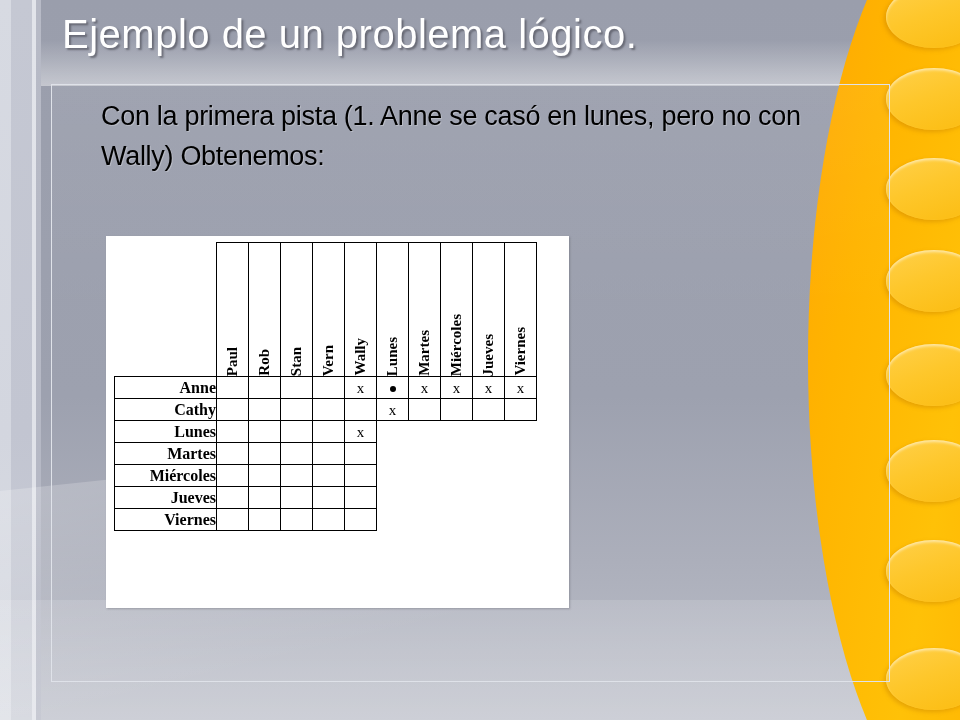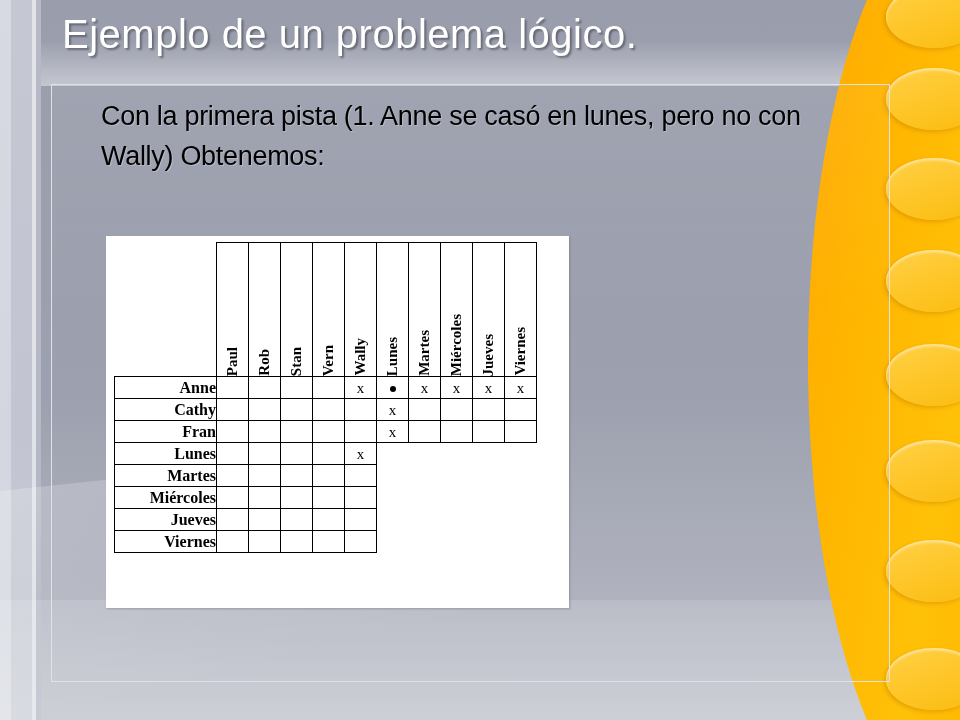--- a/index.html
+++ b/index.html
@@ -324,33 +324,20 @@
               <td class="c-cell mark"></td>
               <td class="c-cell mark"></td>
               <td class="c-cell mark"></td>
               <td class="c-cell mark">x</td>
               <td class="c-cell mark"></td>
               <td class="c-cell mark"></td>
               <td class="c-cell mark"></td>
               <td class="c-cell mark"></td>
             </tr>
             <tr class="data-row">
-              <td class="c-label rowlabel">Fran</td>
-              <td class="c-cell mark"></td>
-              <td class="c-cell mark"></td>
-              <td class="c-cell mark"></td>
-              <td class="c-cell mark"></td>
-              <td class="c-cell mark"></td>
-              <td class="c-cell mark">x</td>
-              <td class="c-cell mark"></td>
-              <td class="c-cell mark"></td>
-              <td class="c-cell mark"></td>
-              <td class="c-cell mark"></td>
-            </tr>
-            <tr class="data-row">
               <td class="c-label rowlabel">Lunes</td>
               <td class="c-cell mark"></td>
               <td class="c-cell mark"></td>
               <td class="c-cell mark"></td>
               <td class="c-cell mark"></td>
               <td class="c-cell mark">x</td>
               <td class="c-cell mark blank-none"></td>
               <td class="c-cell mark blank-none"></td>
               <td class="c-cell mark blank-none"></td>
               <td class="c-cell mark blank-none"></td>

